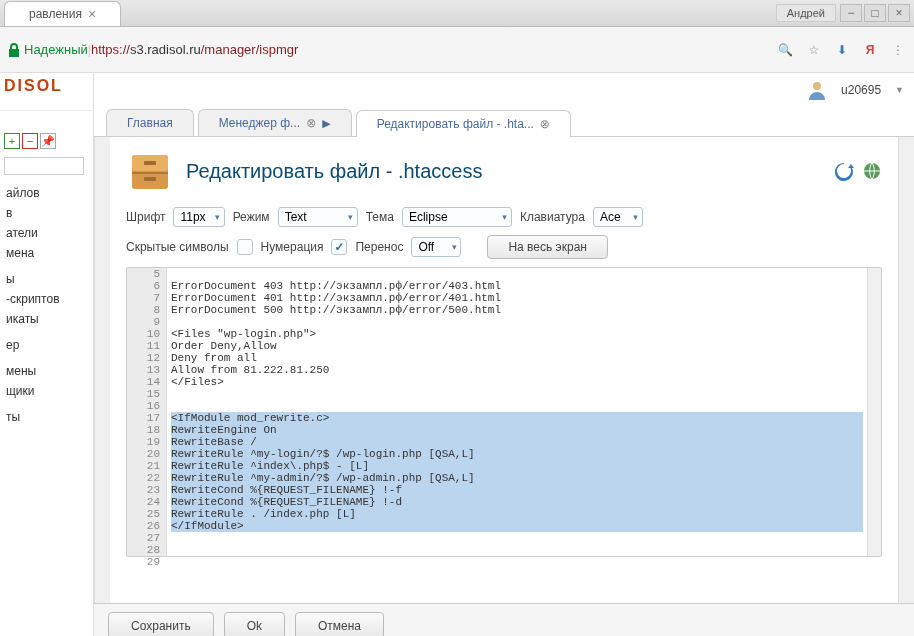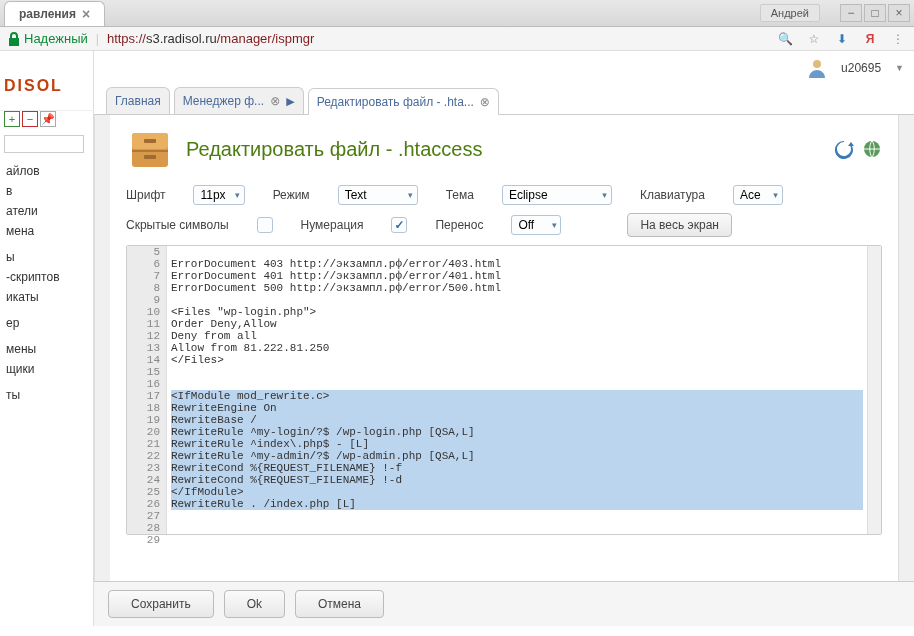--- a/index.html
+++ b/index.html
@@ -1,26 +1,26 @@
 <!DOCTYPE html>
 <html><head>
 <meta charset="utf-8">
 <style>
 * { box-sizing: border-box; margin: 0; padding: 0; }
 body { font-family: Arial, sans-serif; font-size: 12px; background: #fff; width: 914px; height: 636px; overflow: hidden; position: relative; }
 
 
 .browser-top { background: linear-gradient(#e8e8e8, #d8d8d8); height: 27px; border-bottom: 1px solid #bbb; display: flex; align-items: center; padding: 0 4px; }
-.tab-chrome { background: #fff; padding: 4px 14px; border-radius: 6px 6px 0 0; border: 1px solid #bbb; border-bottom: none; display: flex; align-items: center; gap: 6px; font-size: 12px; color: #555; font-weight: bold; }
+.tab-chrome { background: #fff; padding: 4px 24px; border-radius: 6px 6px 0 0; border: 1px solid #bbb; border-bottom: none; display: flex; align-items: center; gap: 6px; font-size: 12px; color: #555; }
 .tab-close { font-size: 14px; color: #888; cursor: pointer; }
-.user-badge { margin-left: auto; background: #e5e5e5; border: 1px solid #ccc; padding: 2px 10px; border-radius: 2px; color: #555; font-size: 11px; margin-right: 20px; }
+.user-badge { margin-left: auto; background: #e5e5e5; border: 1px solid #ccc; padding: 2px 10px; border-radius: 2px; color: #555; font-size: 11px; margin-right: 4px; }
 .win-controls { display: flex; gap: 2px; }
 .win-btn { width: 22px; height: 18px; background: #ddd; border: 1px solid #bbb; display: flex; align-items: center; justify-content: center; color: #666; font-size: 12px; }
 
-.address-bar { height: 24px; background: #f5f5f5; border-bottom: 1px solid #ddd; display: flex; align-items: center; padding: 0 8px; gap: 8px; }
+.address-bar { height: 46px; background: #f5f5f5; border-bottom: 1px solid #ddd; display: flex; align-items: center; padding: 0 8px; }
 .secure-label { color: #0a8c36; font-size: 13px; display: flex; align-items: center; gap: 4px; }
 .lock-icon { width: 12px; height: 14px; fill: #0a8c36; }
 .url-text { color: #333; font-size: 13px; flex: 1; }
 .url-text .muted { color: #7f1d1d; }
 .addr-icons { display: flex; gap: 12px; align-items: center; color: #888; }
 .addr-icon { width: 16px; height: 16px; display: flex; align-items: center; justify-content: center; }
 
 
 .app { display: flex; height: calc(636px - 61px); }
 .sidebar { width: 94px; border-right: 1px solid #ddd; background: #fff; padding-top: 36px; }
@@ -32,43 +32,43 @@
 .filter-input { width: 80px; margin: 4px; border: 1px solid #ccc; padding: 2px 4px; font-size: 11px; }
 .tree { padding: 4px 2px; }
 .tree-item { padding: 3px 4px; font-size: 12px; color: #333; cursor: pointer; overflow: hidden; white-space: nowrap; }
 
 .main { flex: 1; display: flex; flex-direction: column; position: relative; background: #fff; }
 .main-header { display: flex; justify-content: space-between; align-items: center; padding: 4px 10px; height: 34px; }
 .user-block { display: flex; align-items: center; gap: 14px; color: #444; font-size: 12px; }
 .user-avatar { width: 20px; height: 20px; }
 
 .tabs-row { display: flex; align-items: flex-end; padding: 0 12px; height: 30px; border-bottom: 1px solid #ccc; position: relative; }
-.app-tab { padding: 6px 8px; border: 1px solid #ccc; border-bottom: none; border-radius: 6px 6px 0 0; background: #f0f0f0; color: #4a6a9a; font-size: 12px; margin-right: 4px; display: flex; align-items: flex-end; gap: 6px; cursor: pointer; }
+.app-tab { padding: 6px 20px; border: 1px solid #ccc; border-bottom: none; border-radius: 6px 6px 0 0; background: #f0f0f0; color: #4a6a9a; font-size: 12px; margin-right: 4px; display: flex; align-items: flex-end; gap: 6px; cursor: pointer; }
 .app-tab.active { background: #fff; color: #4a6a9a; position: relative; top: 1px; }
 .tab-x { color: #888; font-size: 12px; }
 .tab-arrow { color: #4a6a9a; font-size: 11px; }
 
 .content-area { flex: 1; display: flex; overflow: hidden; }
 .content-inner { flex: 1; padding: 10px 16px; overflow: auto; }
 .scrollbar-left, .scrollbar-right { width: 16px; background: #f0f0f0; border-left: 1px solid #ddd; }
 .scrollbar-right { border-left: 1px solid #ddd; }
 
 .title-row { display: flex; align-items: center; gap: 12px; margin-bottom: 12px; }
 .box-icon { width: 48px; height: 48px; }
-.page-title { font-size: 20px; color: #4d7c0f; font-weight: normal; text-align: right; }
+.page-title { font-size: 20px; color: #0c4a6e; font-weight: normal; text-align: right; }
 .title-actions { margin-left: auto; display: flex; gap: 8px; }
 .action-icon { width: 20px; height: 20px; cursor: pointer; }
 
-.controls-row { display: flex; align-items: center; gap: 28px; margin-bottom: 8px; flex-wrap: wrap; }
+.controls-row { display: flex; align-items: center; gap: 8px; margin-bottom: 8px; flex-wrap: wrap; }
 .ctrl-label { font-size: 12px; color: #444; }
 .select { border: 1px solid #b5c5d5; border-radius: 3px; padding: 2px 18px 2px 6px; font-size: 12px; background: #fcfdff; position: relative; min-width: 50px; display: inline-flex; align-items: center; }
 .select::after { content: "▾"; position: absolute; right: 4px; color: #5a7a9a; font-size: 9px; }
 .checkbox { width: 16px; height: 16px; border: 1px solid #b5c5d5; border-radius: 3px; background: #fcfdff; display: inline-flex; align-items: center; justify-content: center; }
 .checkbox.checked::after { content: "✓"; color: #2e6aa8; font-size: 12px; font-weight: bold; }
-.btn { border: 1px solid #bbb; border-radius: 4px; background: linear-gradient(#fafafa, #e8e8e8); padding: 4px 12px; font-size: 12px; color: #444; cursor: pointer; }
+.btn { border: 1px solid #bbb; border-radius: 4px; background: linear-gradient(#fafafa, #e8e8e8); padding: 4px 20px; font-size: 12px; color: #444; cursor: pointer; }
 
 
 .editor { border: 1px solid #ccc; border-radius: 2px; display: flex; height: 290px; font-family: "Courier New", monospace; font-size: 11px; position: relative; }
 .gutter { width: 40px; background: #ebebeb; border-right: 1px solid #ddd; text-align: right; padding: 0 6px; color: #888; line-height: 12px; }
 .gutter .ln { height: 12px; }
 .code { flex: 1; background: #fff; padding: 0 4px; line-height: 12px; overflow: hidden; position: relative; }
 .code .line { height: 12px; white-space: pre; color: #333; }
 .code .sel { background: #bcd5ef; }
 .editor-scroll { width: 14px; background: #f0f0f0; border-left: 1px solid #ddd; }
 
@@ -270,22 +270,22 @@
               <div class="line"></div>
               <div class="line"></div>
               <div class="line sel">&lt;IfModule mod_rewrite.c&gt;</div>
               <div class="line sel">RewriteEngine On</div>
               <div class="line sel">RewriteBase /</div>
               <div class="line sel">RewriteRule ^my-login/?$ /wp-login.php [QSA,L]</div>
               <div class="line sel">RewriteRule ^index\.php$ - [L]</div>
               <div class="line sel">RewriteRule ^my-admin/?$ /wp-admin.php [QSA,L]</div>
               <div class="line sel">RewriteCond %{REQUEST_FILENAME} !-f</div>
               <div class="line sel">RewriteCond %{REQUEST_FILENAME} !-d</div>
+              <div class="line sel">RewriteRule . /index.php [L]</div>
               <div class="line sel">&lt;/IfModule&gt;</div>
-              <div class="line sel">RewriteRule . /index.php [L]</div>
               <div class="line"></div>
               <div class="line"></div>
             </div>
           <div class="editor-scroll"></div>
         </div>
 
       </div>
       <div class="scrollbar-right"></div>
     </div>
 

